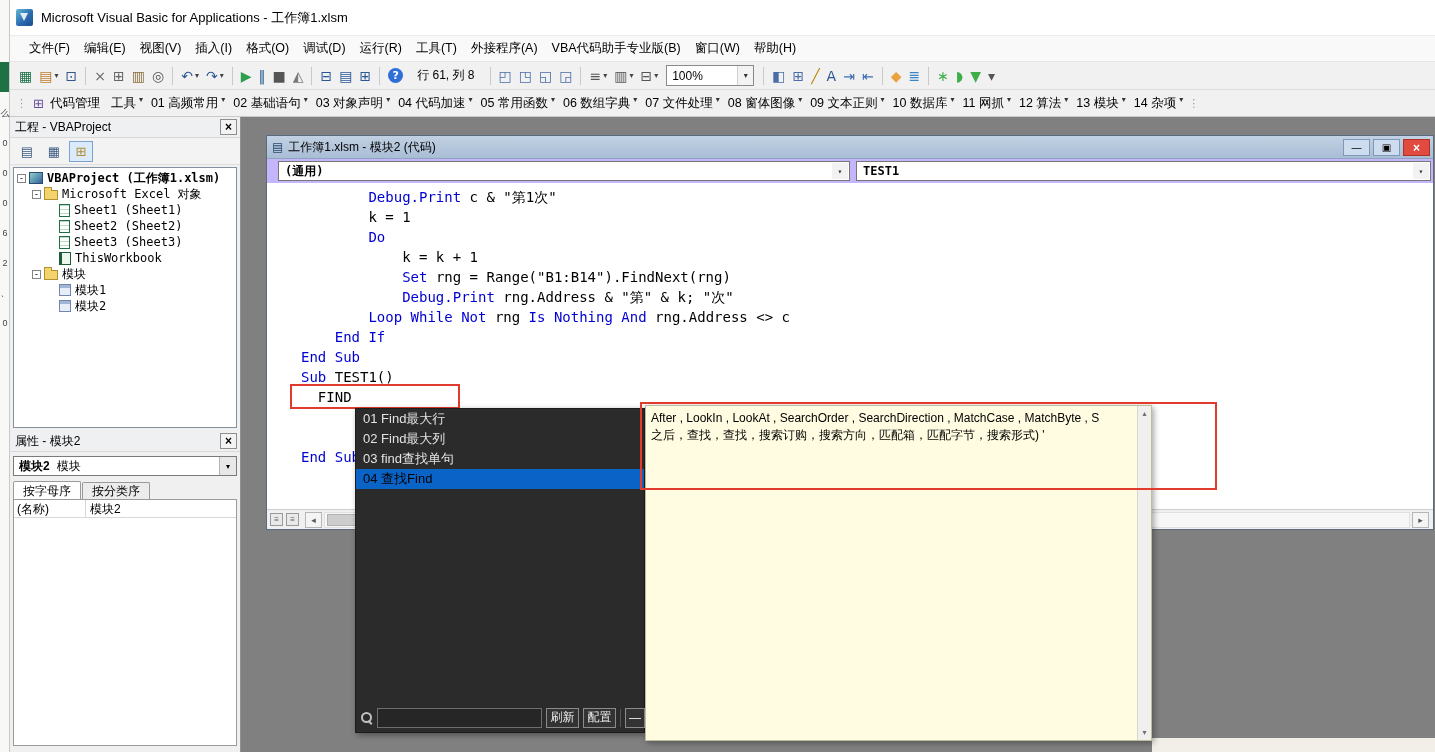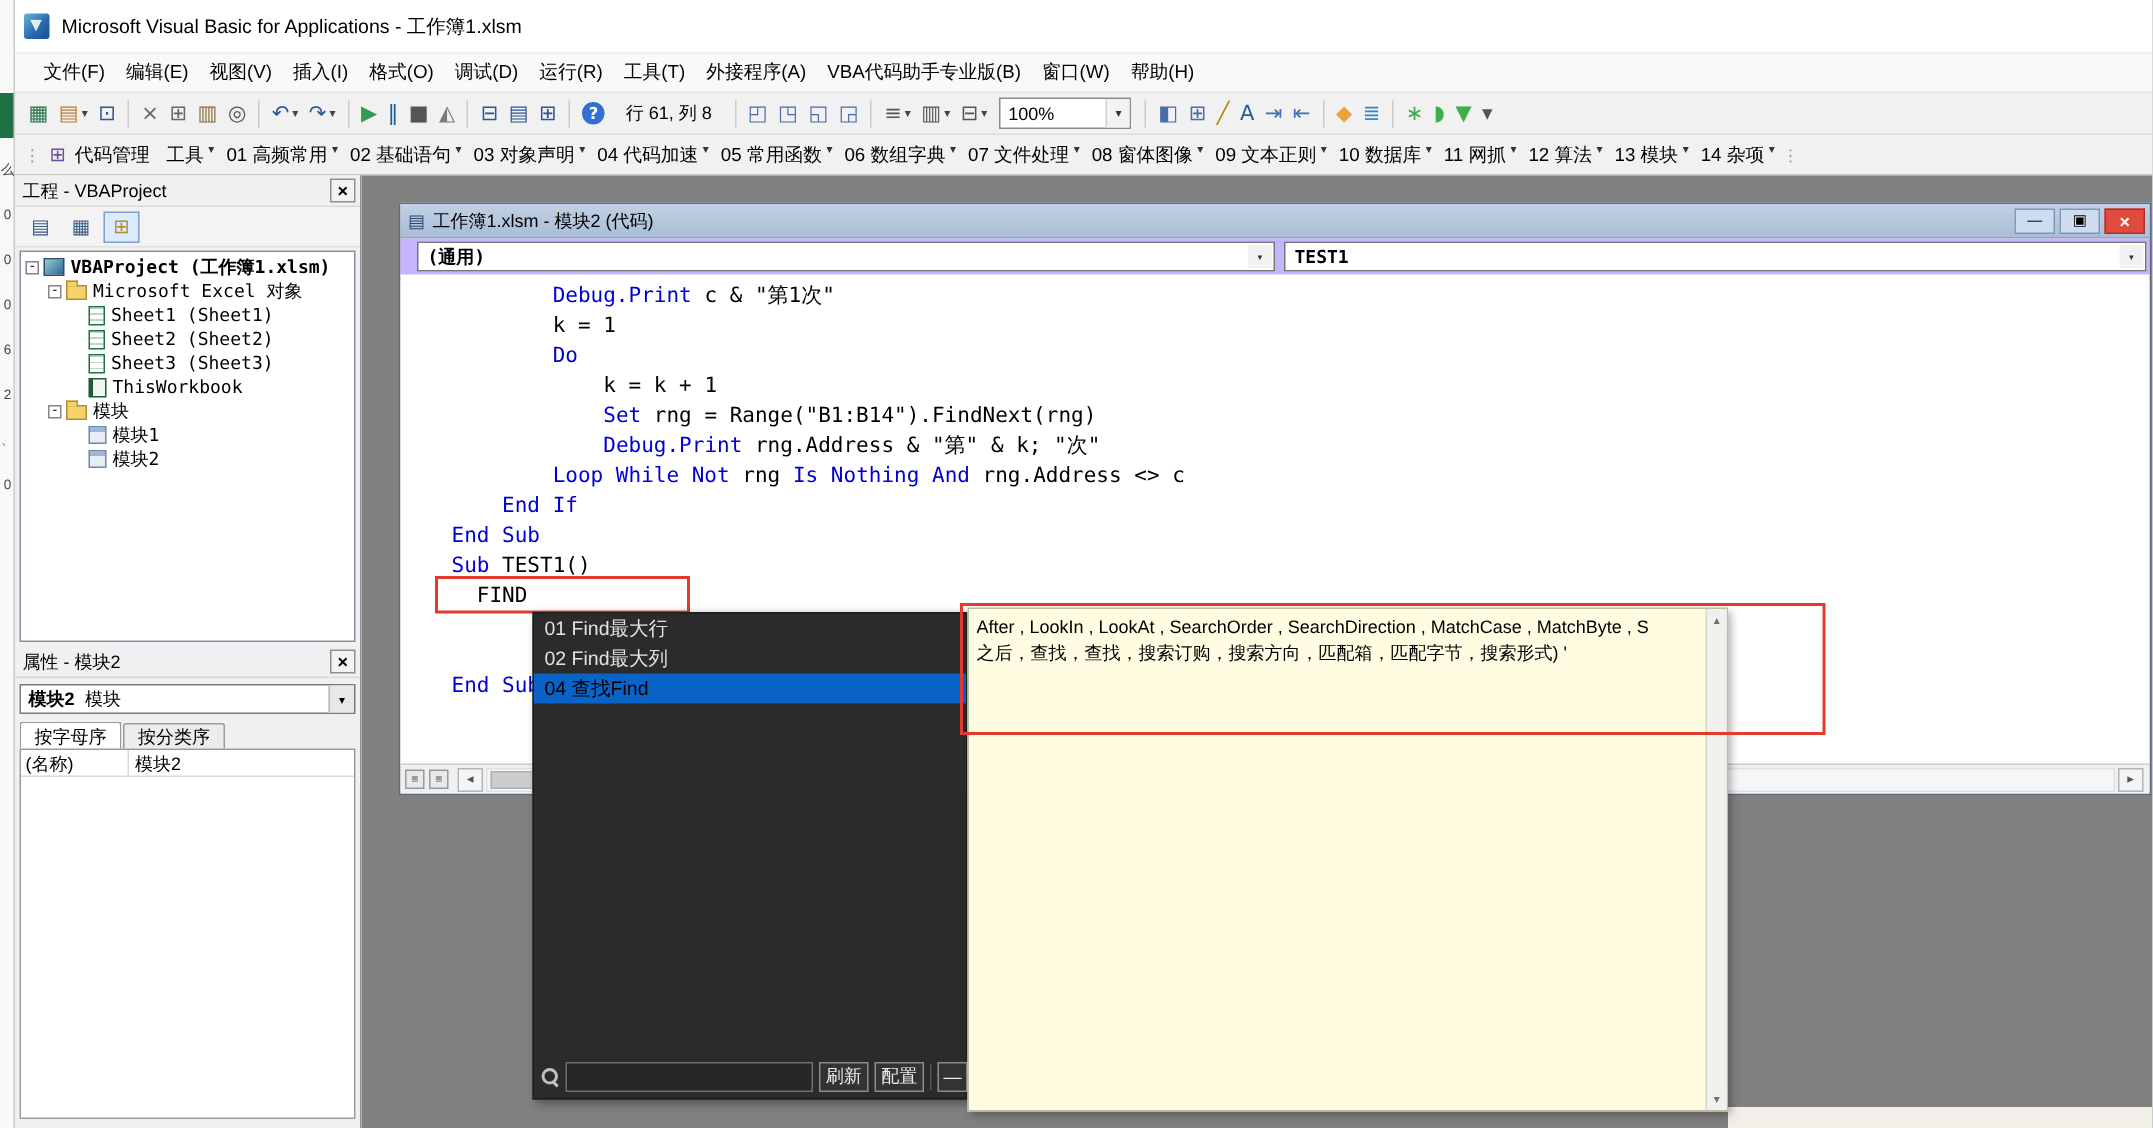--- a/index.html
+++ b/index.html
@@ -486,20 +486,21 @@
             <span class="hs-arrow hs-right">▸</span>
           </div>
         </div>
 
         <div class="red-box1"></div>
 
         <div class="popup">
           <div class="popup-list">
               <div class="popup-item">01 Find最大行</div>
               <div class="popup-item">02 Find最大列</div>
+              <div class="popup-item">03 find查找单句</div>
               <div class="popup-item selected">04 查找Find</div>
             </div>
           <div class="popup-bottom">
             <span class="mag"></span>
             <input class="popup-search" value="" style="">
             <span class="pp-btn">刷新</span>
             <span class="pp-btn">配置</span>
             <span class="pp-sep"></span>
             <span class="pp-btn pp-min">—</span>
           </div>

